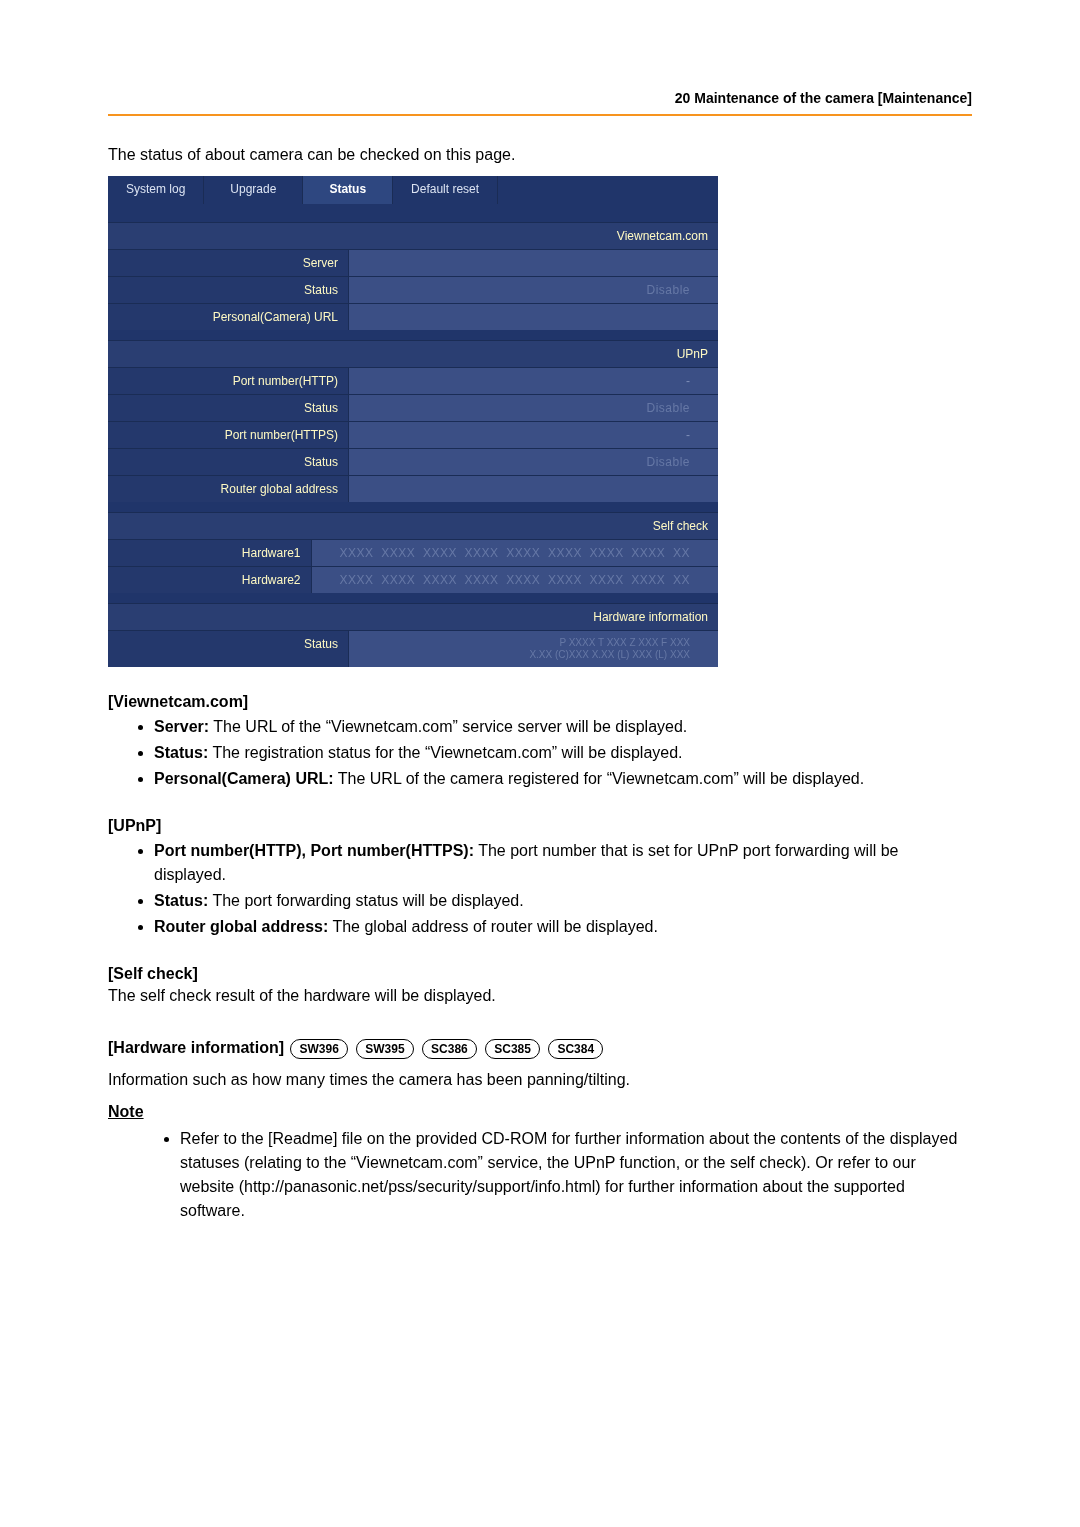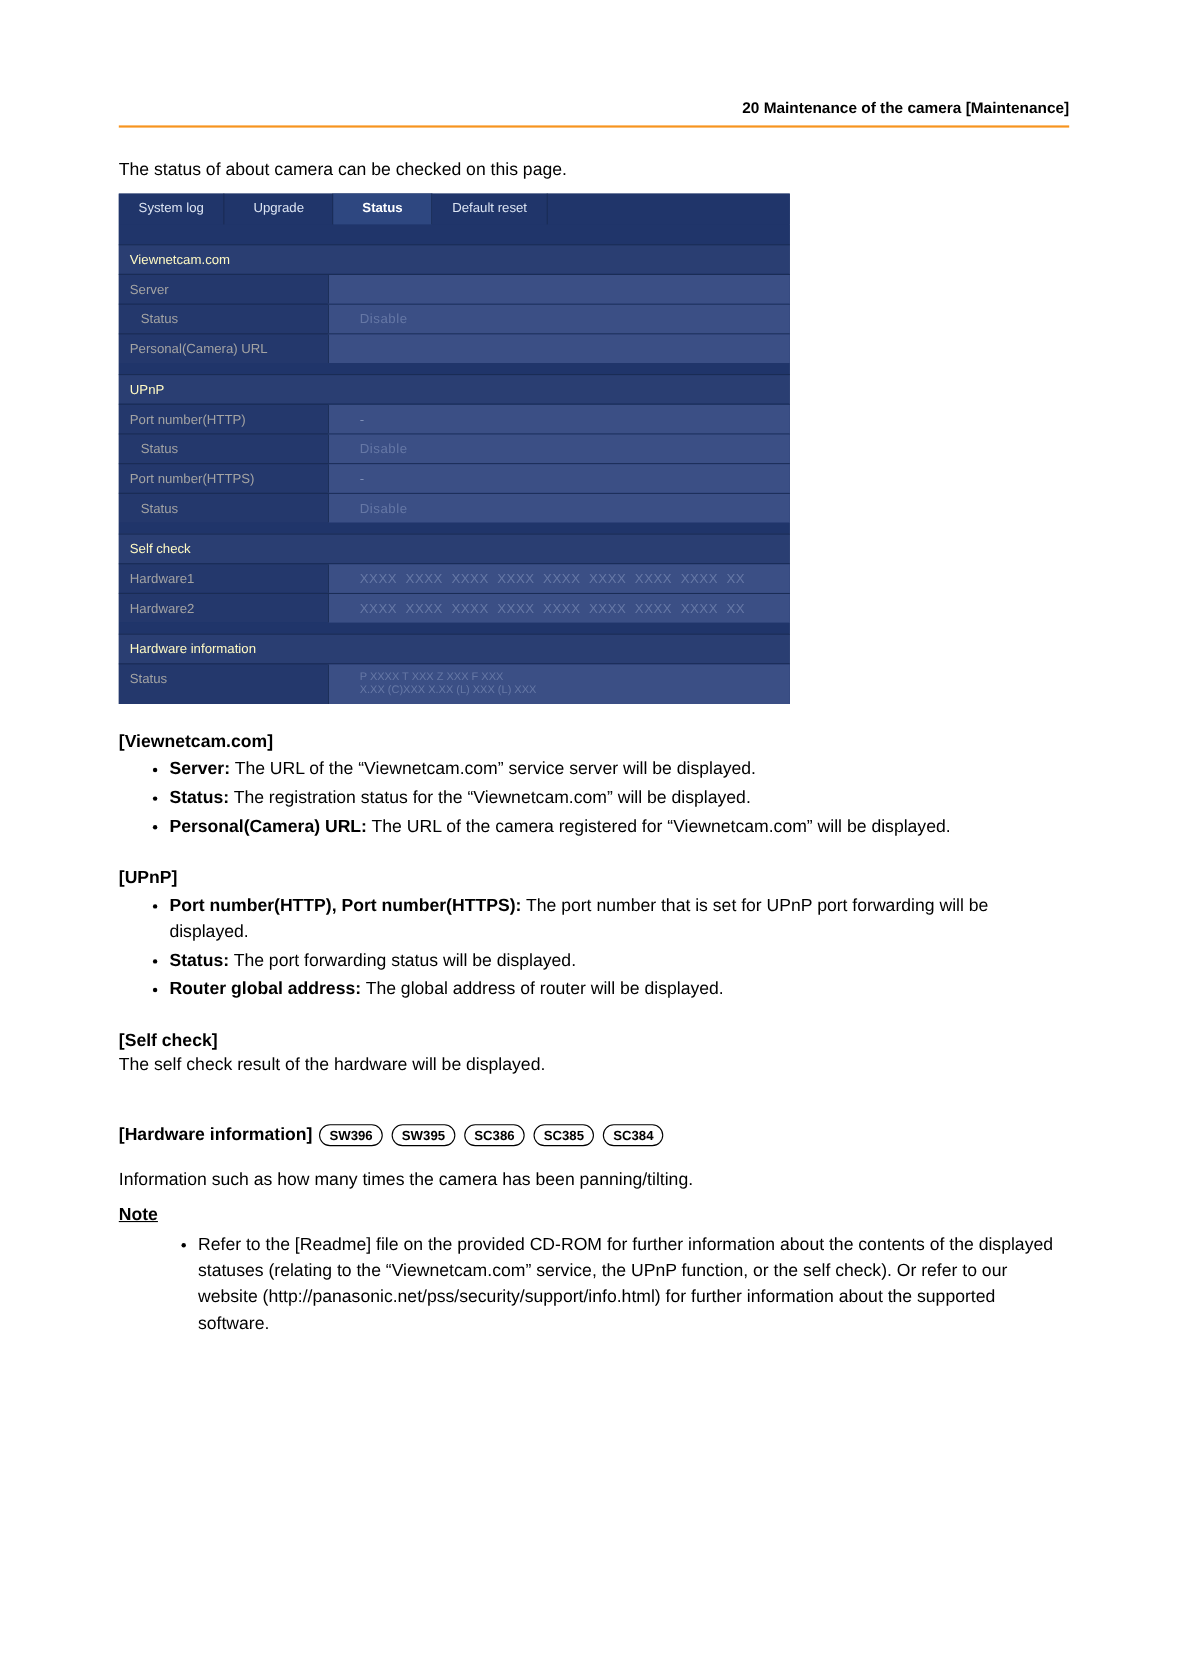--- a/index.html
+++ b/index.html
@@ -26,20 +26,21 @@
   }
   .intro {
     font-size: 16px;
     margin-bottom: 12px;
   }
   .shot {
     width: 610px;
     background: #20356a;
     color: #fff;
     font-size: 12px;
+    text-align: right;
   }
   .tabs {
     display: flex;
     height: 28px;
     align-items: stretch;
     background: #20356a;
   }
   .tab {
     padding: 6px 18px;
     color: #dbe3f2;
@@ -58,23 +59,23 @@
     display: flex;
     border-top: 1px solid #1a2c55;
   }
   .section-header {
     background: #2a3e72;
     color: #fef9c3;
   }
   .section-header .lab { padding: 6px 10px; width: 100%; }
   .row { background: #24386c; }
   .row .lab {
-    width: 190px;
+    width: 240px;
     padding: 6px 10px;
-    color: #a3a3a3;
+    color: #fef9c3;
     box-sizing: border-box;
   }
   .row .indent { padding-left: 20px; }
   .row .val {
     flex: 1;
     background: #3b4f85;
     border-left: 1px solid #1a2c55;
     padding: 6px 28px;
     color: #7f90b8;
     min-height: 14px;
@@ -104,21 +105,21 @@
   ul.desc li { margin: 2px 12px; }
   .pill {
     display: inline-block;
     border: 1.5px solid #000;
     border-radius: 11px;
     padding: 0 8px;
     font-size: 12px;
     font-weight: bold;
     line-height: 18px;
     vertical-align: middle;
-    margin: 18px 2px;
+    margin: 8px 2px;
   }
   .note-h {
     font-weight: bold;
     text-decoration: underline;
     font-size: 16px;
     margin-top: 14px;
   }
   ul.note {
     margin: 6px 0 0 0;
     padding-left: 72px;
@@ -174,20 +175,24 @@
           <div class="val blur">Disable</div>
         </div>
         <div class="row">
           <div class="lab">Port number(HTTPS)</div>
           <div class="val">-</div>
         </div>
         <div class="row">
           <div class="lab indent">Status</div>
           <div class="val blur">Disable</div>
         </div>
+        <div class="row">
+          <div class="lab">Router global address</div>
+          <div class="val"></div>
+        </div>
         <div class="blockgap" style="height: 10px;"></div>
         <div class="section-header">
           <div class="lab">Self check</div>
         </div>
         <div class="row">
           <div class="lab">Hardware1</div>
           <div class="val blur">XXXX  XXXX  XXXX  XXXX  XXXX  XXXX  XXXX  XXXX  XX</div>
         </div>
         <div class="row">
           <div class="lab">Hardware2</div>

